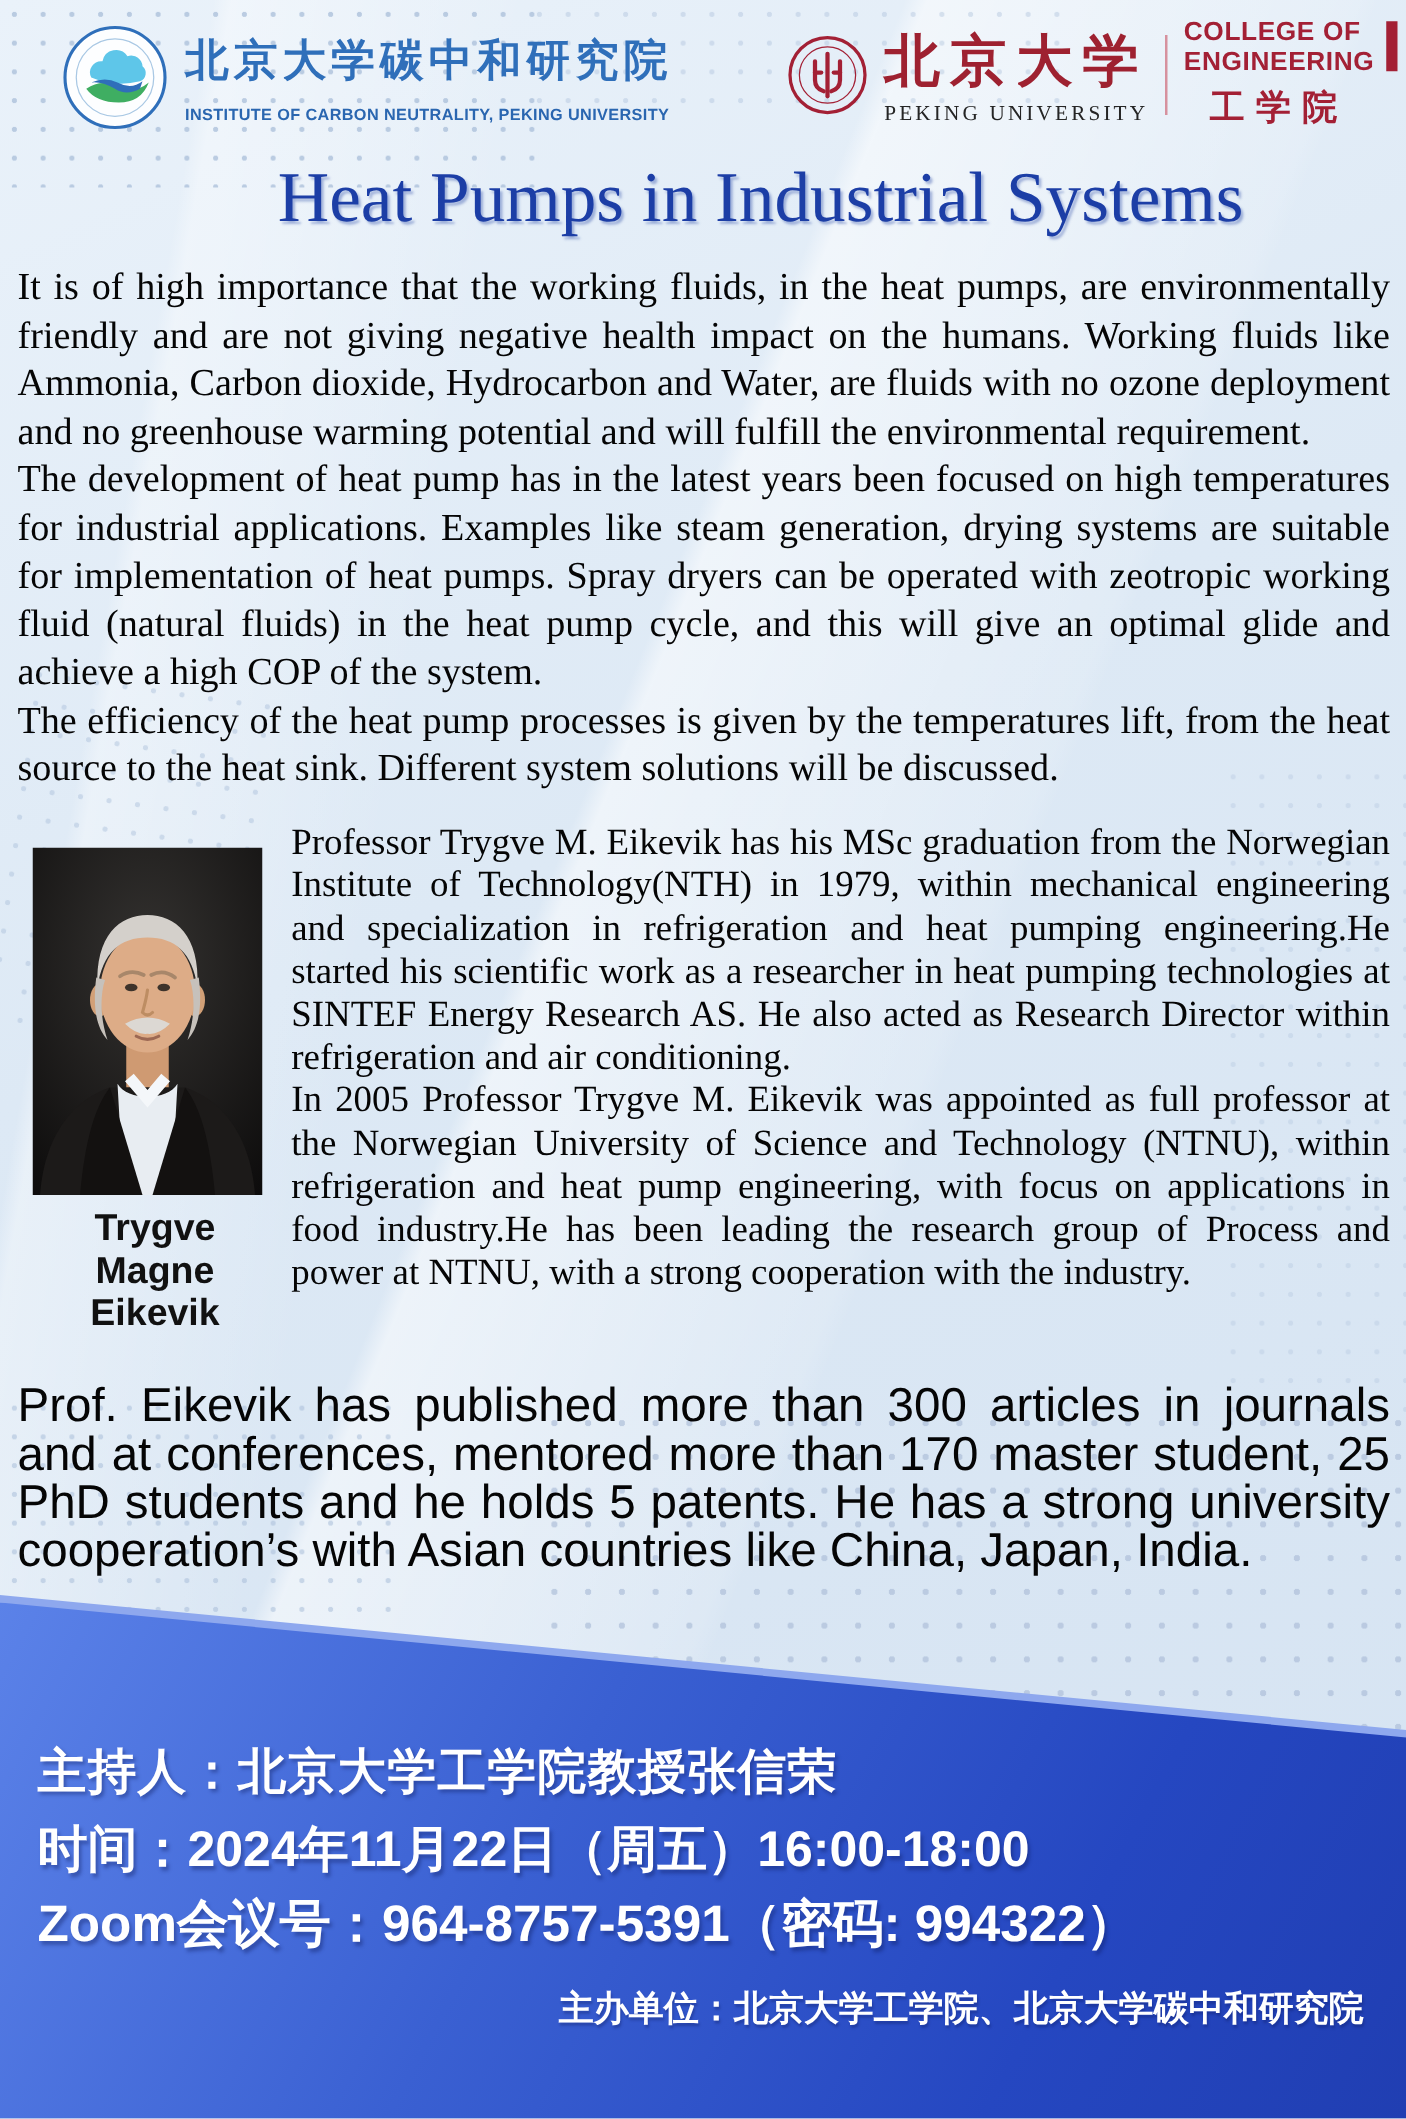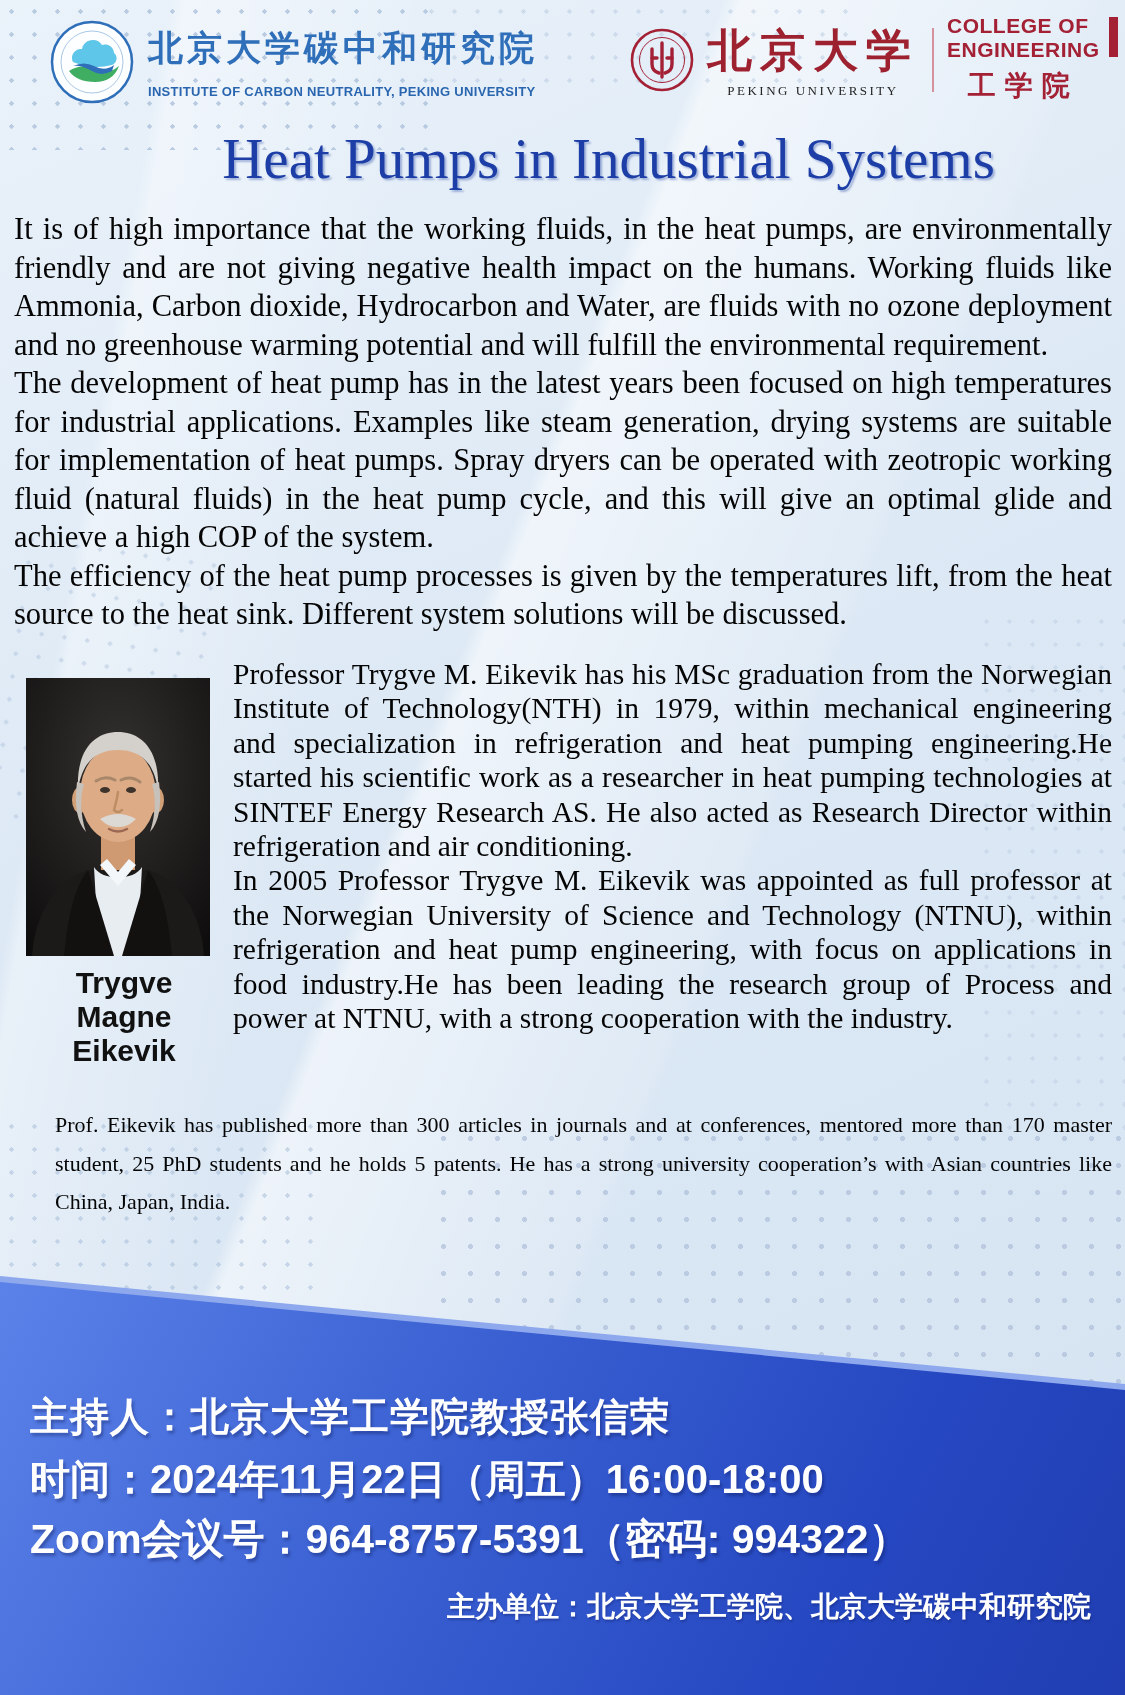--- a/index.html
+++ b/index.html
@@ -21,21 +21,21 @@
   .sheen2{position:absolute;inset:0;pointer-events:none;
          background:linear-gradient(100deg,rgba(255,255,255,0) 12%,rgba(255,255,255,.35) 13%,rgba(255,255,255,0) 30%);}
 
   
   .logo-left{position:absolute;left:50px;top:20px;display:flex;align-items:center;gap:14px;}
   .logo-left .cn{font-size:35px;font-weight:600;color:#2f6fba;letter-spacing:4px;white-space:nowrap;}
   .logo-left .en{font-size:13px;font-weight:700;color:#2a66b0;margin-top:12px;letter-spacing:.3px;white-space:nowrap;}
   .logo-right{position:absolute;left:630px;top:14px;display:flex;align-items:center;gap:13px;}
   .pku-block{text-align:center;}
   .pku-cn{font-size:45px;color:#9e2130;font-weight:700;letter-spacing:8px;font-family:"Liberation Serif",serif;white-space:nowrap;}
-  .pku-en{font-size:13px;color:#252525;font-family:"Liberation Serif",serif;letter-spacing:2.5px;margin-top:2px;white-space:nowrap;}
+  .pku-en{font-size:17px;color:#252525;font-family:"Liberation Serif",serif;letter-spacing:2.5px;margin-top:2px;white-space:nowrap;}
   .vdiv{width:2px;height:64px;background:#d6919e;}
   .college{position:relative;color:#a32035;font-weight:700;padding-right:18px;}
   .college .l1,.college .l2{font-size:21px;line-height:24px;letter-spacing:.5px;white-space:nowrap;}
   .college .bar{position:absolute;right:0;top:3px;width:9px;height:40px;background:#a32035;}
   .college .cn{font-size:28px;letter-spacing:9px;margin-top:5px;text-align:center;white-space:nowrap;}
 
   
   .title{position:absolute;top:126px;left:0;width:100%;text-align:center;
          font-family:"Liberation Serif",serif;font-size:57px;color:#1c3ea6;
          text-shadow:2px 2px 2px rgba(70,100,180,.45);white-space:nowrap;padding-left:46px;}
@@ -55,22 +55,22 @@
   .photo{margin-top:14px;width:184px;height:278px;display:block;}
   .speaker-name{margin-top:10px;font-size:30px;font-weight:700;color:#111;
                 text-align:center;line-height:34px;}
 
   
   .bio{position:absolute;left:233px;top:657px;width:879px;
        font-family:"Liberation Serif",serif;font-size:29.5px;line-height:34.4px;
        color:#050505;text-align:justify;}
   .bio p{margin:0;}
   .bio-full{position:absolute;left:14px;right:13px;top:1106px;
-       font-family:Liberation Serif, serif;font-size:22px;line-height:38.5px;
-       color:#050505;text-align:justify;margin-left:41px;}
+       font-family:Liberation Sans, sans-serif;font-size:38px;line-height:38.5px;
+       color:#050505;text-align:justify;}
 
   
   .footer-edge{position:absolute;left:0;right:0;top:1252px;height:170px;
        clip-path:polygon(0 24px,100% 132px,100% 142px,0 34px);background:#8ea8ee;}
   .footer{position:absolute;left:0;right:0;top:1252px;bottom:0;
        clip-path:polygon(0 30px,100% 138px,100% 100%,0 100%);
        background:linear-gradient(118deg,#5c83e9 0%,#3a60d2 40%,#2547c1 75%,#203eb2 100%);}
   .f-line{position:absolute;left:30px;color:#fff;font-weight:700;white-space:nowrap;
           text-shadow:2px 3px 3px rgba(10,20,80,.35);}
   .f-host{top:138px;font-size:39px;letter-spacing:1px;}

